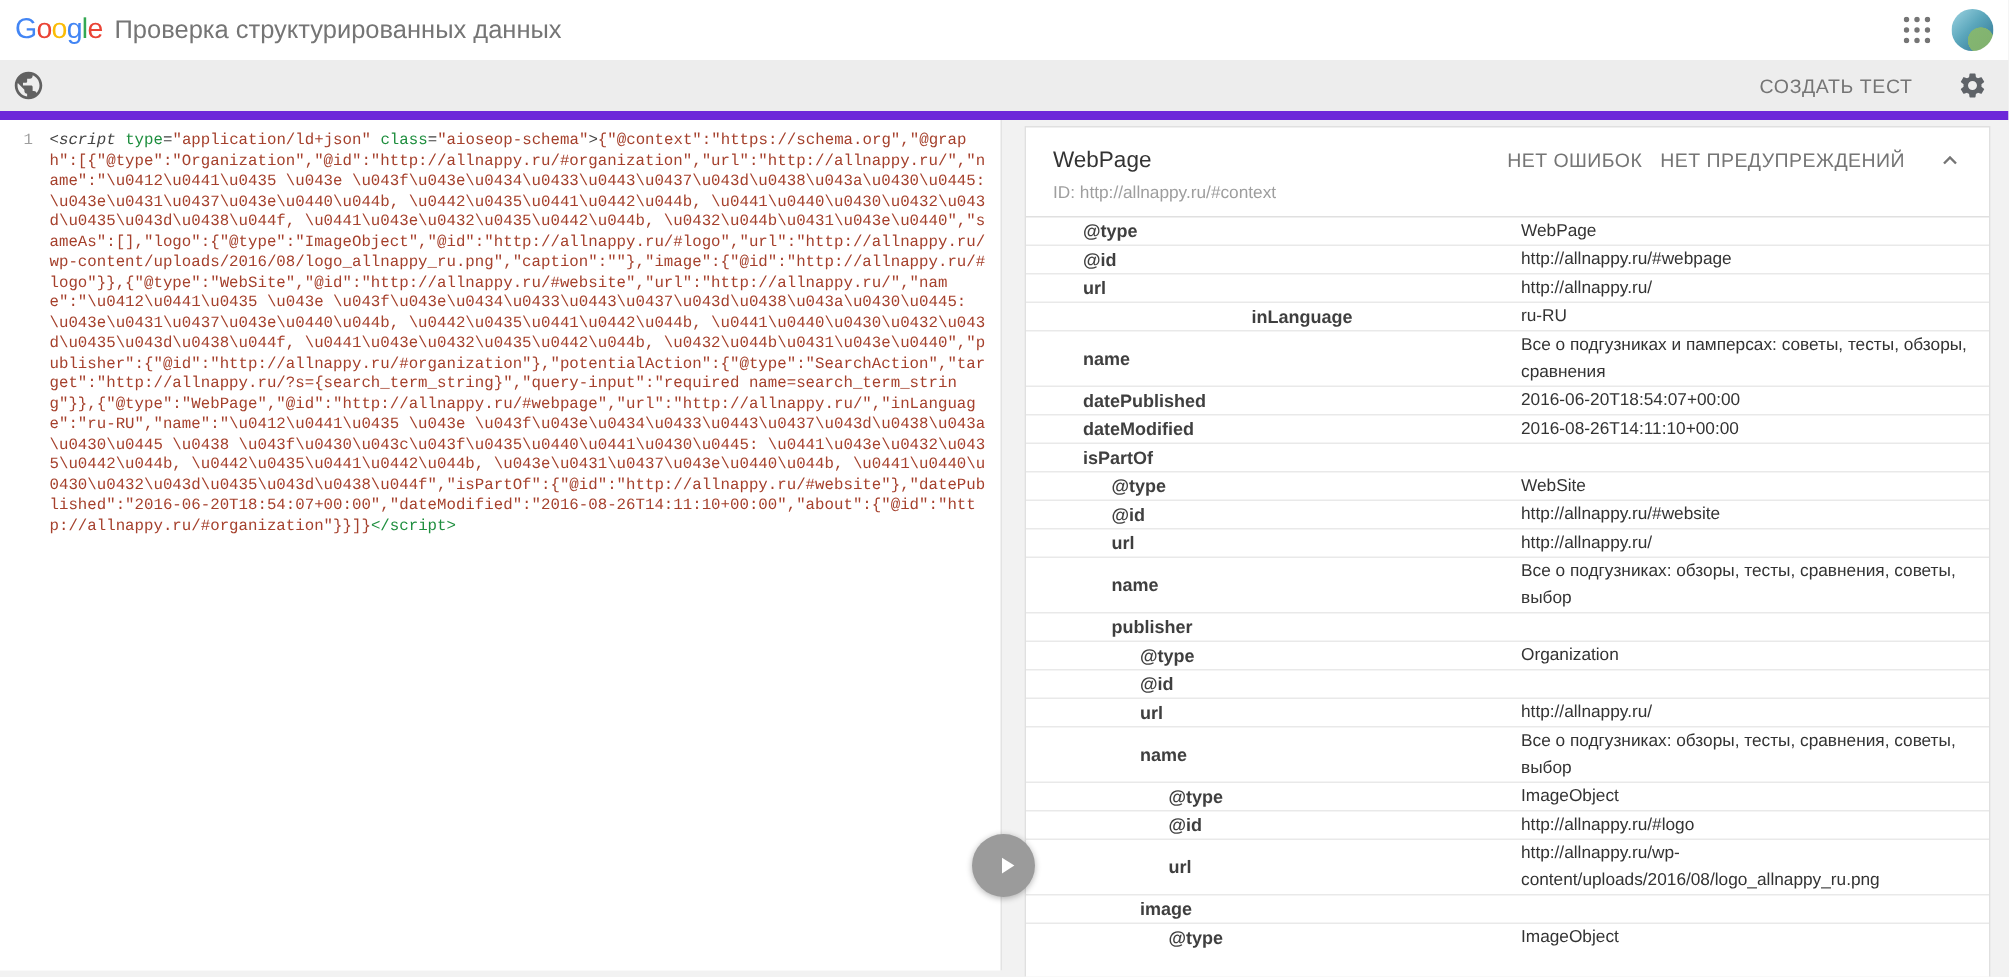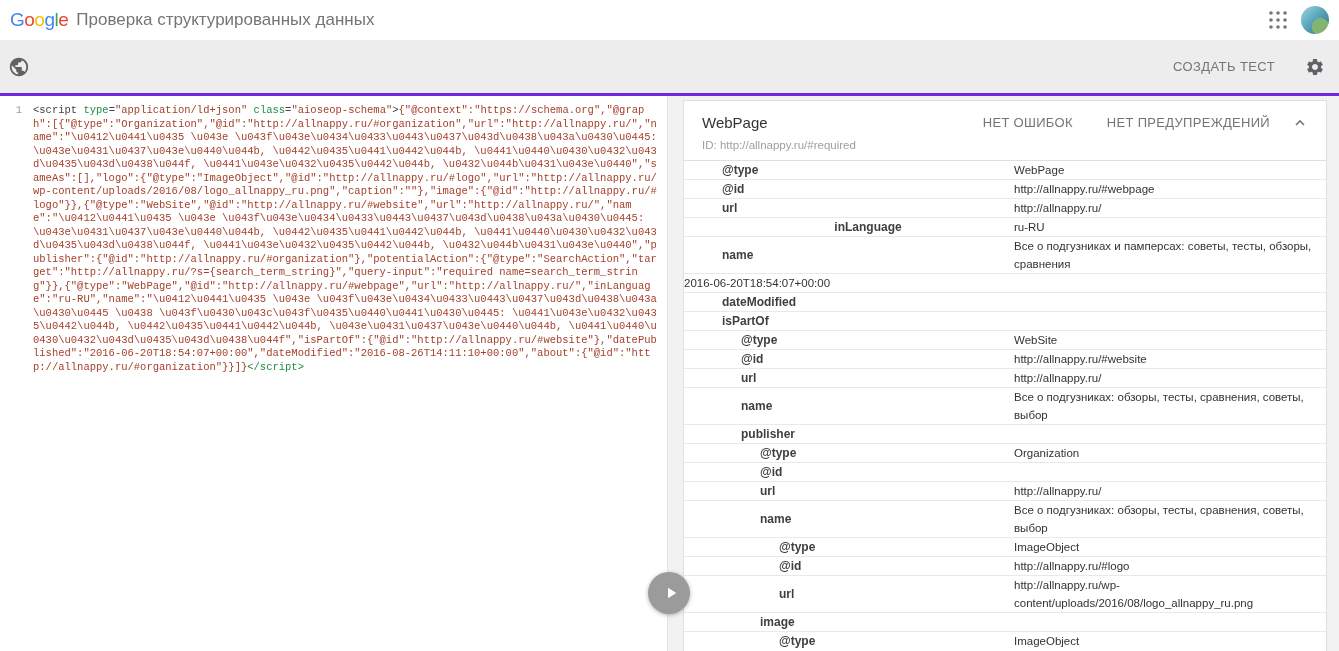--- a/index.html
+++ b/index.html
@@ -12,56 +12,56 @@
   .logo span { font-weight:normal; }
   .app-title { font-size:17px; color:#757575; flex:1; white-space:nowrap; }
   .header-right { display:flex; align-items:center; gap:14px; }
   .apps-icon { width:18px; height:18px; cursor:pointer; }
   .avatar { width:28px; height:28px; border-radius:50%; cursor:pointer;
             background:
               radial-gradient(circle at 70% 75%, rgba(137,184,106,.9) 0 30%, transparent 31%),
               linear-gradient(135deg,#9fd4e2 0%,#5ba7bc 45%,#2e6f8e 100%); }
 
   
-  .toolbar { height:56px; background:#ededed; border-bottom:3px solid #6d28d9;
+  .toolbar { height:40px; background:#ededed; border-bottom:6px solid #6d28d9;
              display:flex; align-items:center; padding:0 14px 0 8px; }
   .globe-btn { width:22px; height:22px; color:#616161; cursor:pointer; }
   .toolbar-spacer { flex:1; }
   .create-test { background:none; border:none; color:#757575; font-size:13px;
                  letter-spacing:.4px; cursor:pointer; margin-right:30px;
                  font-family:"Liberation Sans", sans-serif; }
   .gear-btn { width:20px; height:20px; color:#5f6368; cursor:pointer; }
 
   
   .content { position:relative; height:567px; background:#f2f2f2; }
 
   .editor-panel { position:absolute; left:0; top:0; bottom:0; width:668px;
                   background:#fff; border-right:1px solid #e3e3e3; display:flex; }
   .gutter { width:26px; padding:8px 4px 0 0; text-align:right; color:#9e9e9e;
             font-family:"Liberation Mono","DejaVu Sans Mono",monospace;
             font-size:10.5px; line-height:13.5px; }
   .code { flex:1; padding:8px 10px 0 7px;
           font-family:"Liberation Mono","DejaVu Sans Mono",monospace;
           font-size:10.5px; line-height:13.5px;
           white-space:pre-wrap; word-break:break-all; cursor:text; }
-  .seg-tag { color:#424242; }
+  .seg-tag { color:#424242;font-style:italic; }
   .seg-pun { color:#424242; }
   .seg-pln { color:#424242; }
   .seg-atn { color:#1e8e3e; }
   .seg-atv { color:#a5402c; }
   .seg-str { color:#a5402c; }
   .seg-etag{ color:#1e8e3e; }
 
   .result-panel { position:absolute; left:683px; right:12px; top:4px; bottom:-40px;
                   background:#fff; border:1px solid #e0e0e0; }
   .card-header { padding:13px 18px 9px 18px; border-bottom:1px solid #e0e0e0; }
   .title-row { display:flex; align-items:center; }
   .type-title { font-size:15px; color:#333; flex:1; }
   .status-label { font-size:13px; color:#757575; letter-spacing:.3px; cursor:pointer; }
-  .status-label + .status-label { margin-left:34px; }
+  .status-label + .status-label { margin-left:12px; }
   .chevron-btn { width:16px; height:16px; color:#757575; margin-left:22px; cursor:pointer; }
   .id-line { font-size:11.5px; color:#9e9e9e; margin-top:8px; }
 
   .rows { }
   .row { display:flex; align-items:center; min-height:18px; border-top:1px solid #e9e9e9; }
   .row:first-child { border-top:none; }
   .row-label { width:330px; flex-shrink:0; font-size:12px; font-weight:bold;
                color:#3f3f3f; line-height:18px; }
   .row-value { flex:1; font-size:11.5px; color:#333; line-height:18px;
                padding-right:12px; overflow-wrap:break-word; }
@@ -117,21 +117,21 @@
   <div class="result-panel">
     <div class="card-header">
       <div class="title-row">
         <div class="type-title">WebPage</div>
         <span class="status-label">НЕТ ОШИБОК</span>
         <span class="status-label">НЕТ ПРЕДУПРЕЖДЕНИЙ</span>
         <svg class="chevron-btn" viewBox="0 0 24 24" fill="none" stroke="currentColor" stroke-width="2.4">
           <path d="M6 15l6-6 6 6"></path>
         </svg>
       </div>
-      <div class="id-line">ID: http://allnappy.ru/#required</div>
+      <div class="id-line">ID: http://allnappy.ru/#context</div>
     </div>
     <div class="rows" id="rows">
         <div class="row">
           <div class="row-label" style="padding-left: 38px;">@type</div>
           <div class="row-value">WebPage</div>
         </div>
         <div class="row">
           <div class="row-label" style="padding-left: 38px;">@id</div>
           <div class="row-value">http://allnappy.ru/#webpage</div>
         </div>
@@ -141,24 +141,26 @@
         </div>
         <div class="row">
           <div class="row-label" style="padding-left: 38px; text-align: center;">inLanguage</div>
           <div class="row-value">ru-RU</div>
         </div>
         <div class="row">
           <div class="row-label" style="padding-left: 38px;">name</div>
           <div class="row-value">Все о подгузниках и памперсах: советы, тесты, обзоры, сравнения</div>
         </div>
         <div class="row">
+          <div class="row-label" style="padding-left: 38px;">datePublished</div>
           <div class="row-value">2016-06-20T18:54:07+00:00</div>
         </div>
         <div class="row">
           <div class="row-label" style="padding-left: 38px;">dateModified</div>
+          <div class="row-value">2016-08-26T14:11:10+00:00</div>
         </div>
         <div class="row">
           <div class="row-label" style="padding-left: 38px;">isPartOf</div>
           <div class="row-value"></div>
         </div>
         <div class="row">
           <div class="row-label" style="padding-left: 57px;">@type</div>
           <div class="row-value">WebSite</div>
         </div>
         <div class="row">

